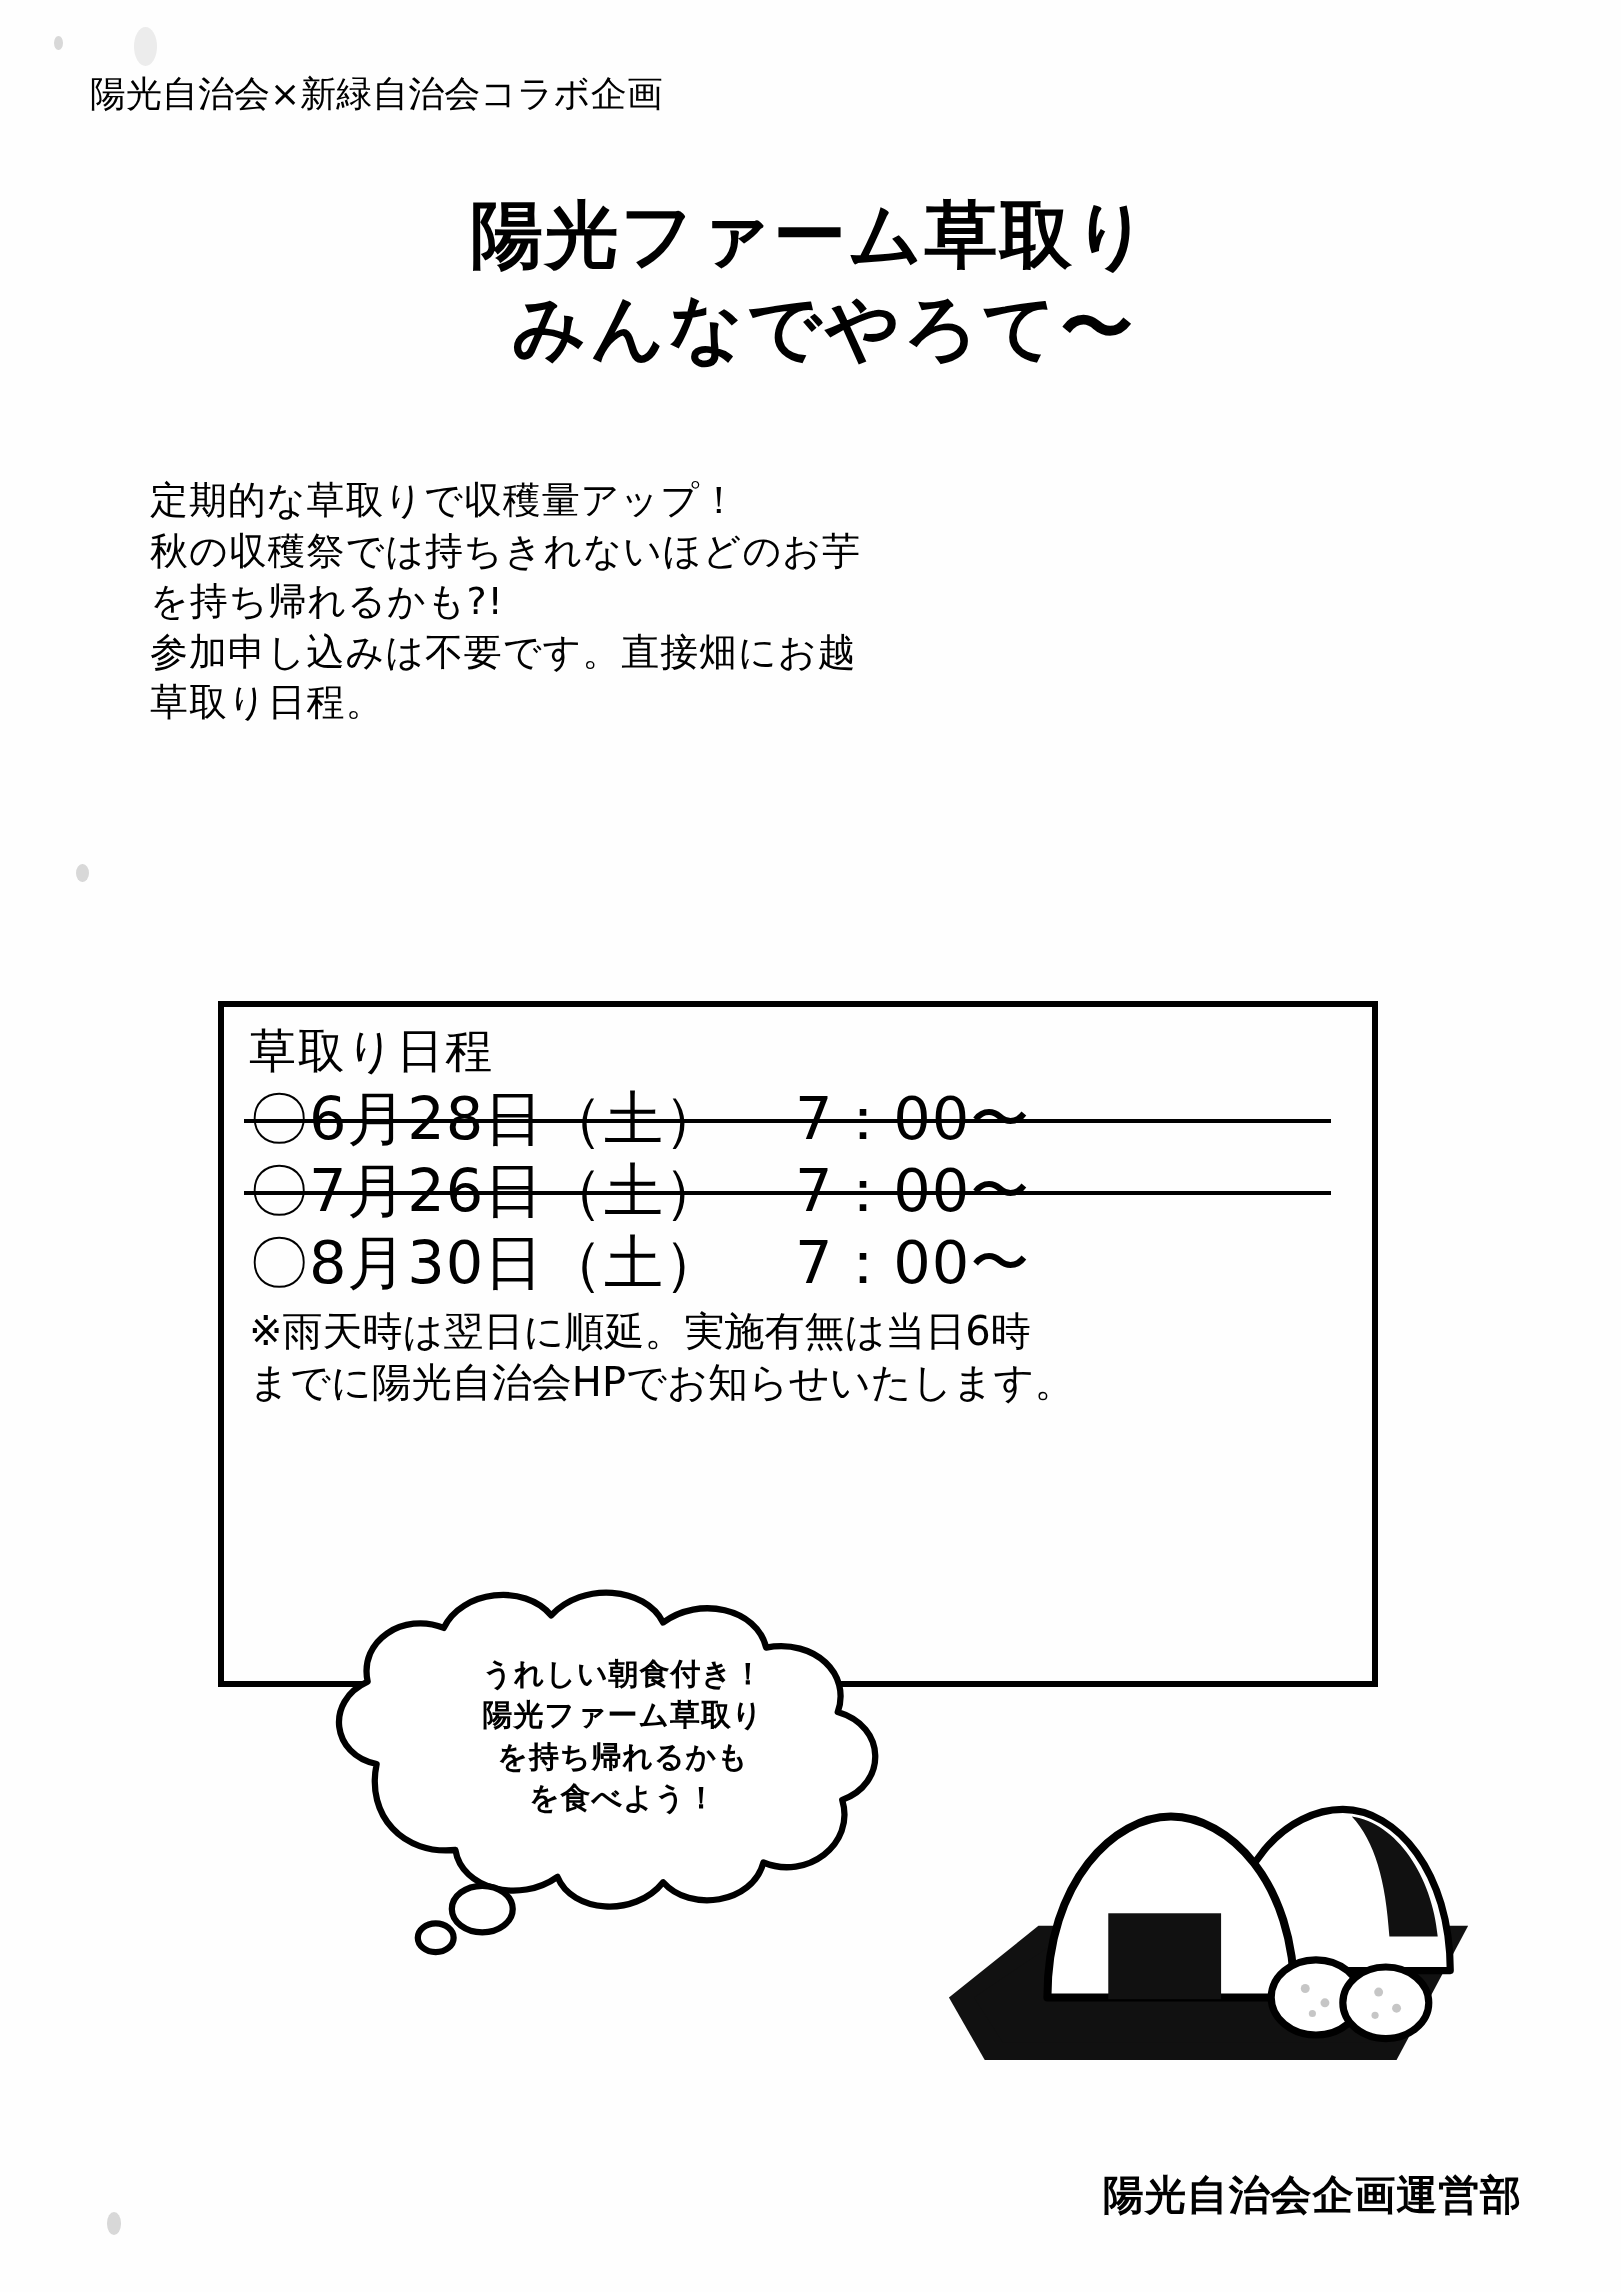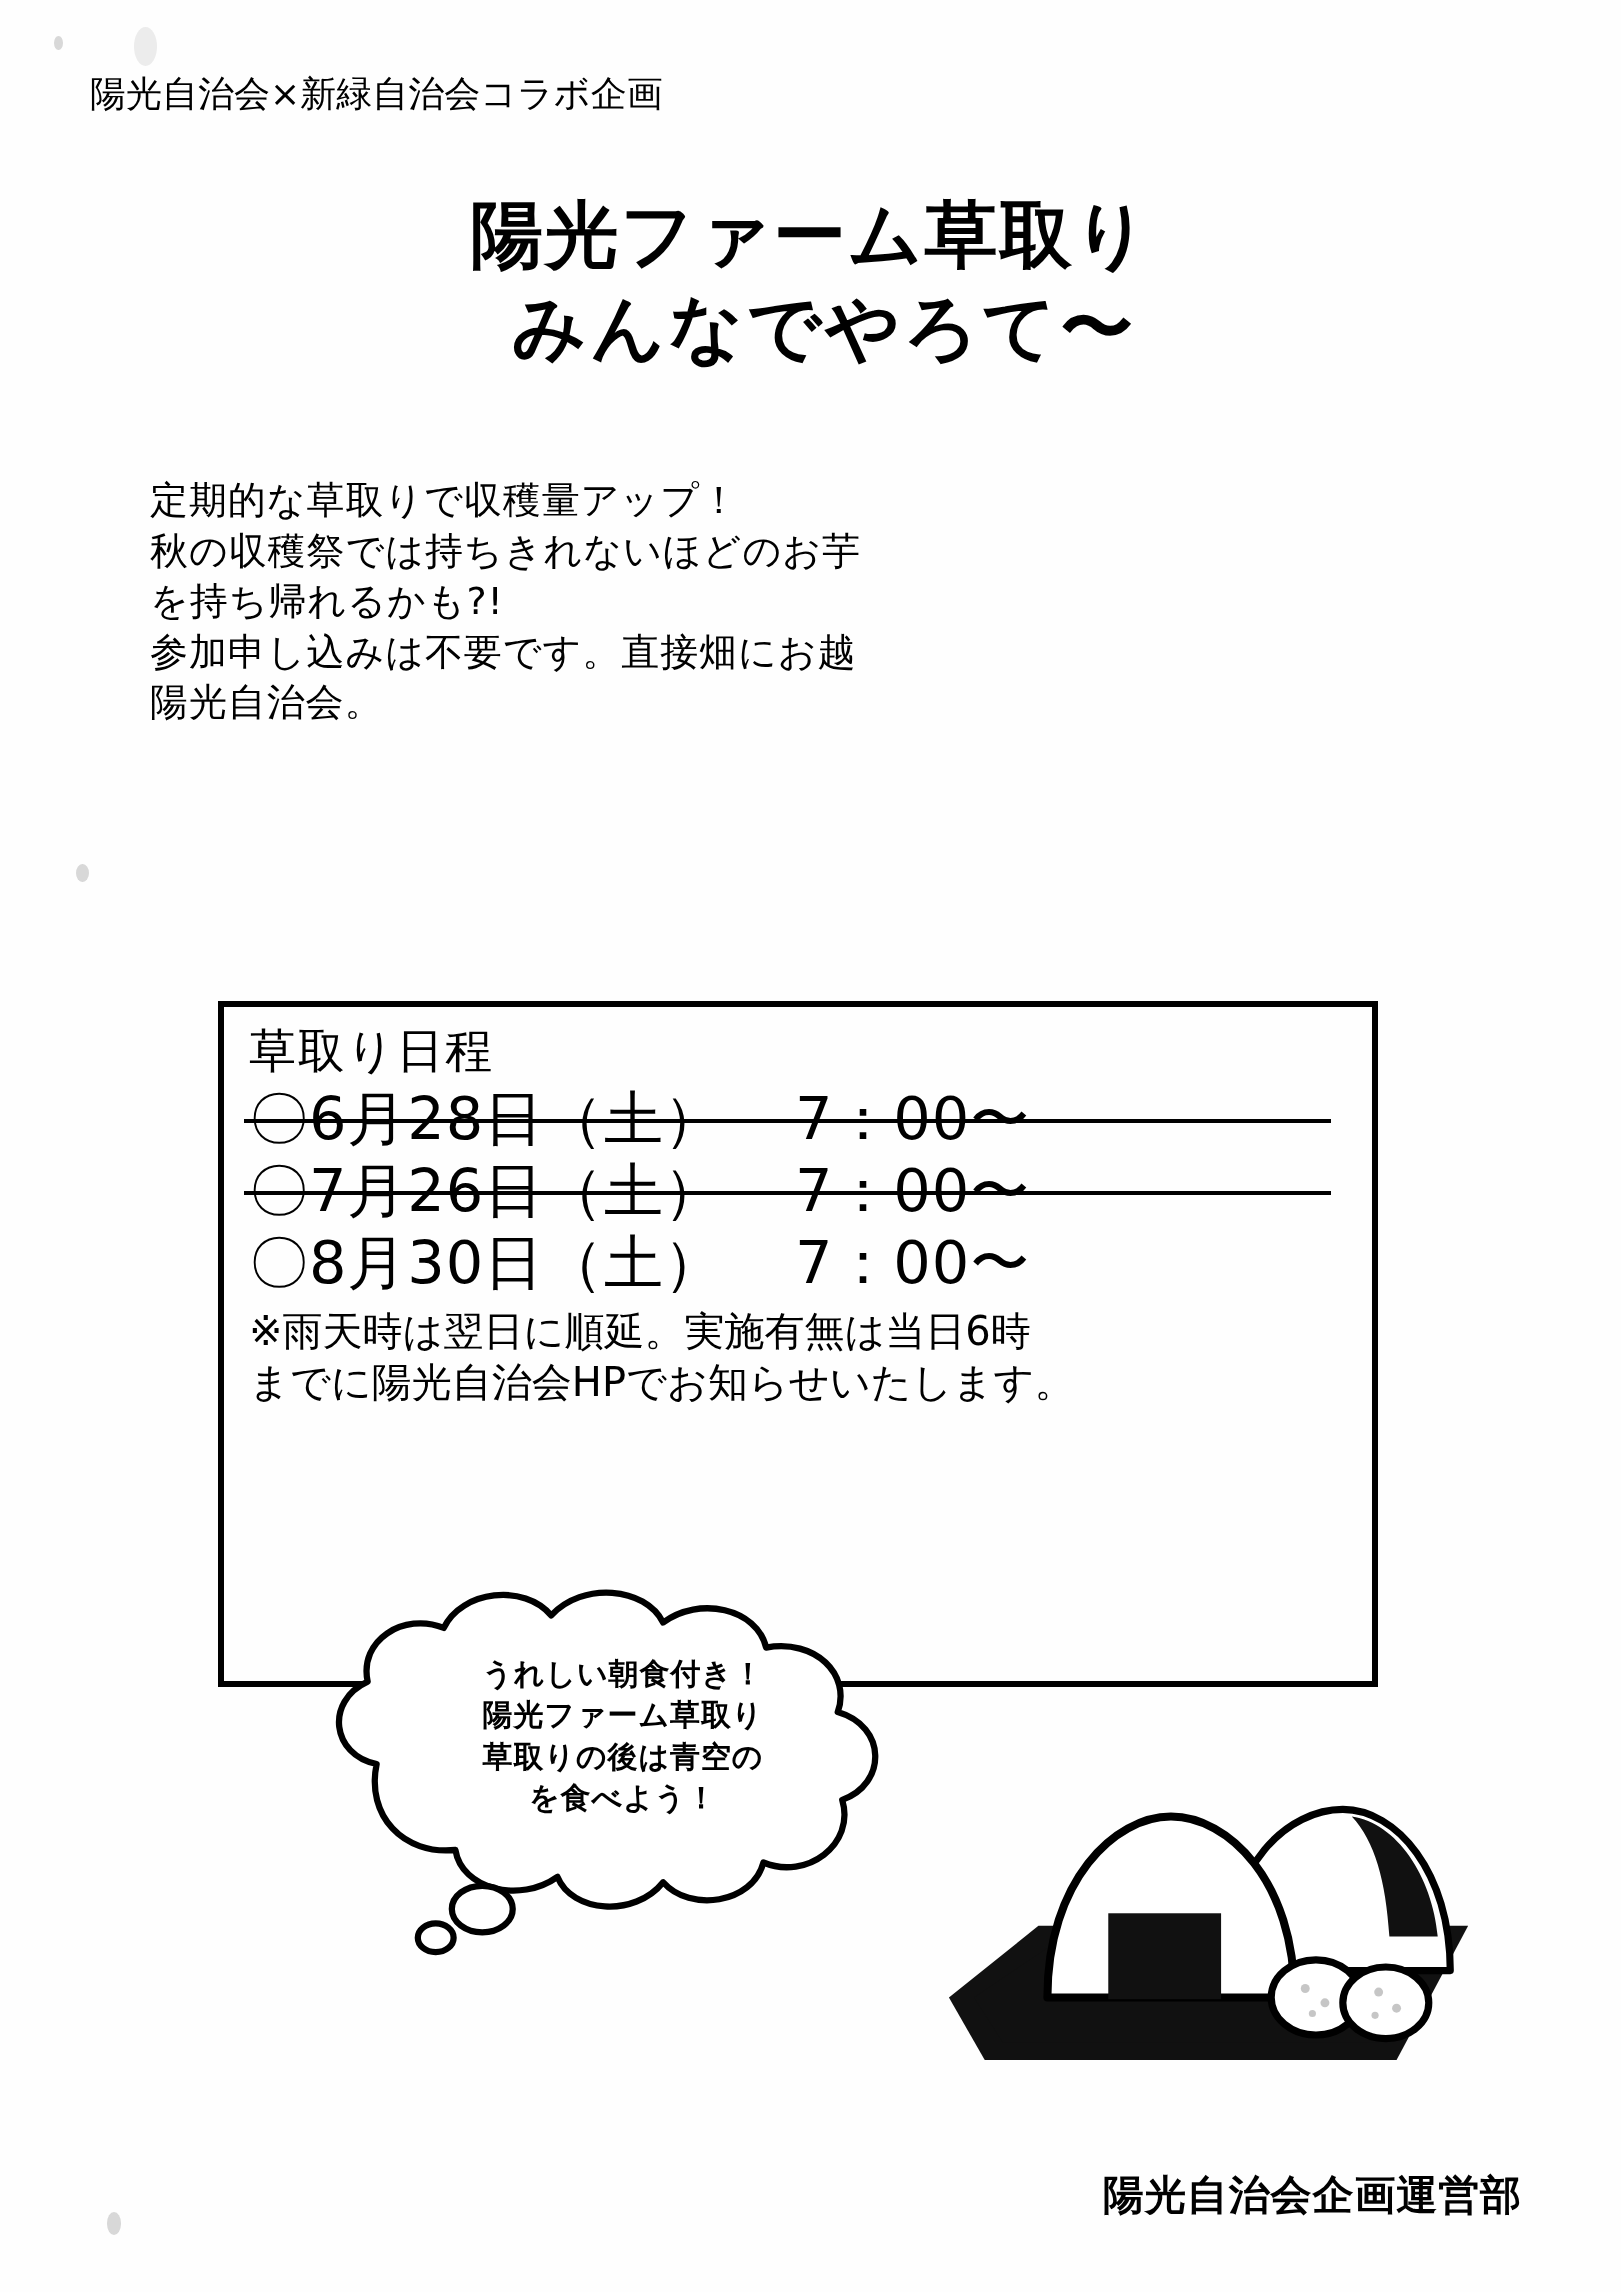--- a/index.html
+++ b/index.html
@@ -176,21 +176,21 @@
   <div class="title-block">
     <div class="title-line">陽光ファーム草取り</div>
     <div class="title-line second">みんなでやろて〜</div>
   </div>
 
   <div class="body-text">
     <div>定期的な草取りで収穫量アップ！</div>
     <div>秋の収穫祭では持ちきれないほどのお芋</div>
     <div>を持ち帰れるかも?!</div>
     <div>参加申し込みは不要です。直接畑にお越</div>
-    <div>陽光自治会。</div>
+    <div>草取り日程。</div>
   </div>
 
   <div class="schedule-box">
     <div class="schedule-heading">草取り日程</div>
 
     <div class="schedule-row struck">
       <span class="date-part">〇6月28日（土）</span><span>7：00〜</span>
     </div>
 
     <div class="schedule-row struck">
@@ -225,21 +225,21 @@
                  C 150 312, 108 268, 120 210 Z"></path>
       </g>
       <g fill="#ffffff" stroke="#000000" stroke-width="7">
         <ellipse cx="238" cy="372" rx="34" ry="26"></ellipse>
         <ellipse cx="186" cy="404" rx="20" ry="16"></ellipse>
       </g>
     </svg>
     <div class="cloud-text">
       <div>うれしい朝食付き！</div>
       <div>陽光ファーム草取り</div>
-      <div>草取りの後は青空の</div>
+      <div>を持ち帰れるかも</div>
       <div>を食べよう！</div>
     </div>
   </div>
 
   <div class="onigiri">
     <svg width="573" height="376" viewBox="0 0 640 420">
 
       <path d="M20 330 L120 250 L600 250 L520 400 L60 400 Z" fill="#111111"></path>
       <path d="M48 330 L140 268 L560 268 L500 380 L80 380 Z" fill="#111111"></path>
 

